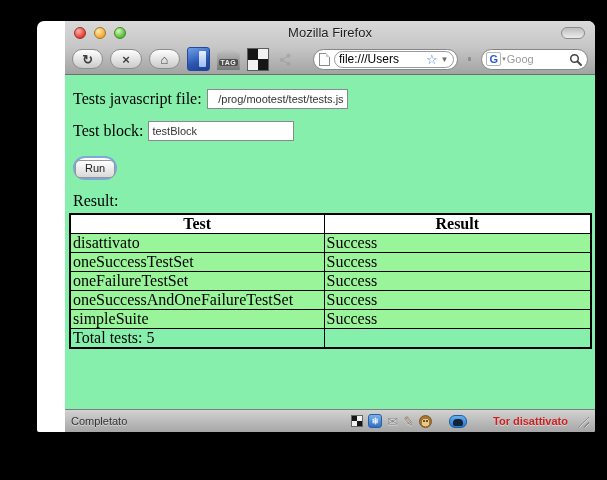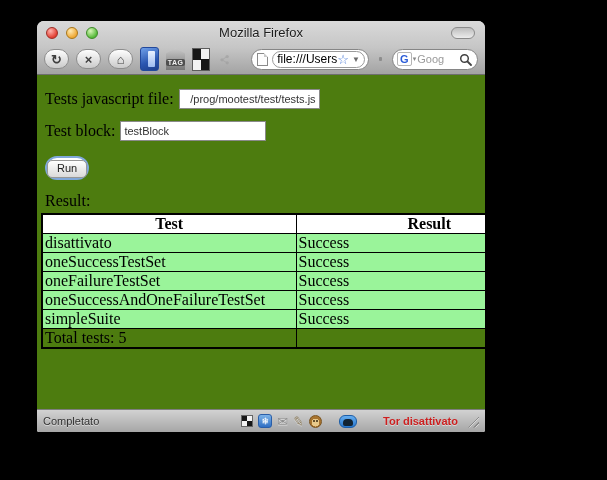--- a/index.html
+++ b/index.html
@@ -4,25 +4,26 @@
 <style>
   * { box-sizing: border-box; margin: 0; padding: 0; }
   html,body { width:607px; height:480px; }
   body {
     background:#000;
     position:relative;
     font-family:"Liberation Sans", sans-serif;
     overflow:hidden;
   }
   .window {
-    position:absolute; left:37px; top:21px; width:448px; height:411px;
+    position:absolute; left:37px; top:21px; width:558px; height:411px;
     border-radius:7px 7px 2px 2px;
     overflow:hidden;
     display:flex; flex-direction:column;
     background:#fff;
+    padding-left:28px;
   }
   
   .header {
     background:linear-gradient(#d9d9d9 0%, #c6c6c6 50%, #a3a3a3 100%);
     border-bottom:1px solid #6e6e6e;
     flex:0 0 53px;
   }
   .titlebar { height:23px; position:relative; display:flex; align-items:center; justify-content:center; }
   .lights { position:absolute; left:9px; top:6px; display:flex; gap:8px; }
   .light { width:12px; height:12px; border-radius:50%; }
@@ -96,21 +97,21 @@
   }
   .gbox {
     width:15px; height:14px; border:1px solid #b5b5b5; border-radius:2px;
     display:flex; align-items:center; justify-content:center;
     font-size:11px; font-weight:bold; color:#2a5bd7; background:#fff;
   }
   .gbox-tri { font-size:7px; color:#888; margin:0 1px 0 1px; }
   .search-text { font-size:11px; color:#9a9a9a; flex:1; overflow:hidden; white-space:nowrap; }
   
   .content {
-    flex:1; background:#4d7c0f; padding:14px 8px 0 8px;
+    flex:1; background:#86efac; padding:14px 8px 0 8px;
     font-family:"Liberation Serif", serif; color:#000; overflow:hidden;
   }
   .form-row { display:flex; align-items:center; margin-bottom:12px; }
   .form-row label { font-size:16px; margin-right:5px; }
   .text-input {
     height:20px; border:1px solid #8a8a8a; background:#fff;
     font-family:"Liberation Sans", sans-serif; font-size:11px; color:#333;
     padding:1px 3px;
   }
   .input-file  { width:141px;text-align:right; }

